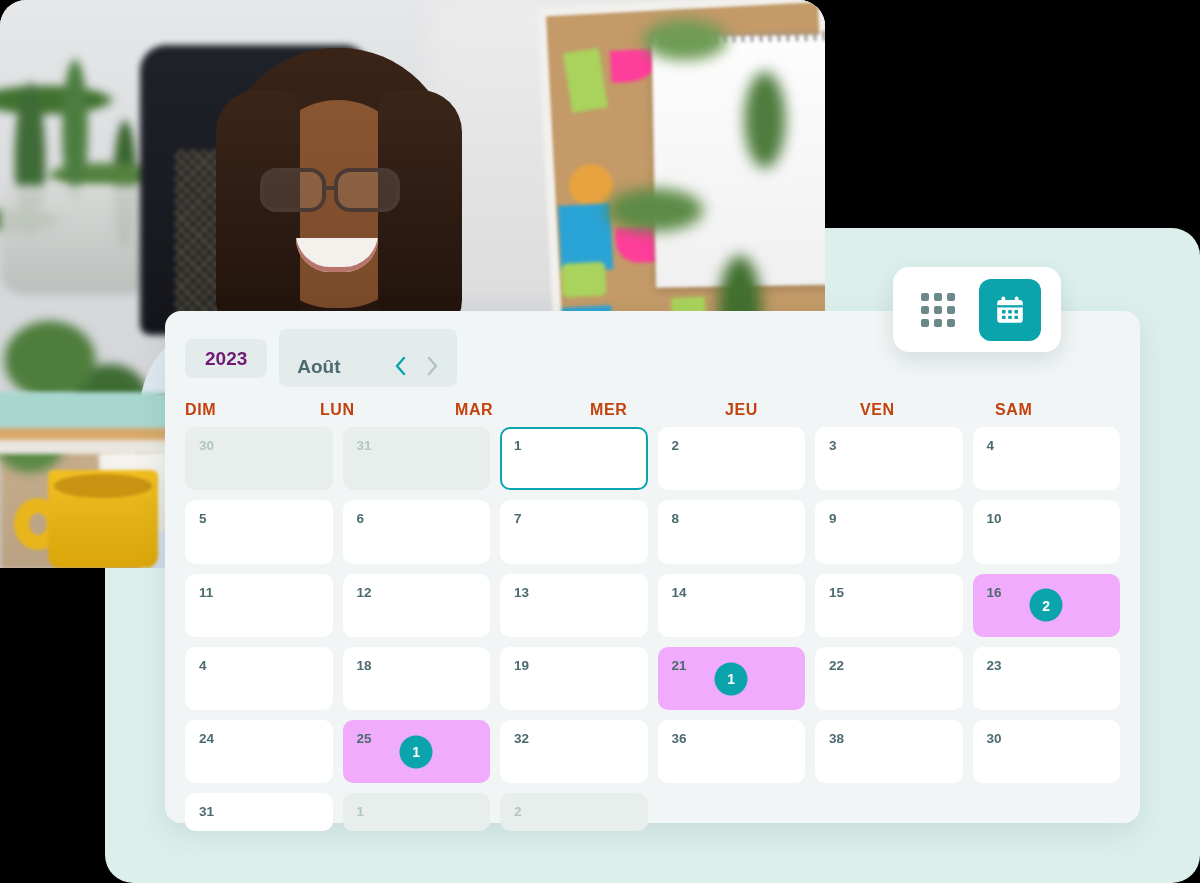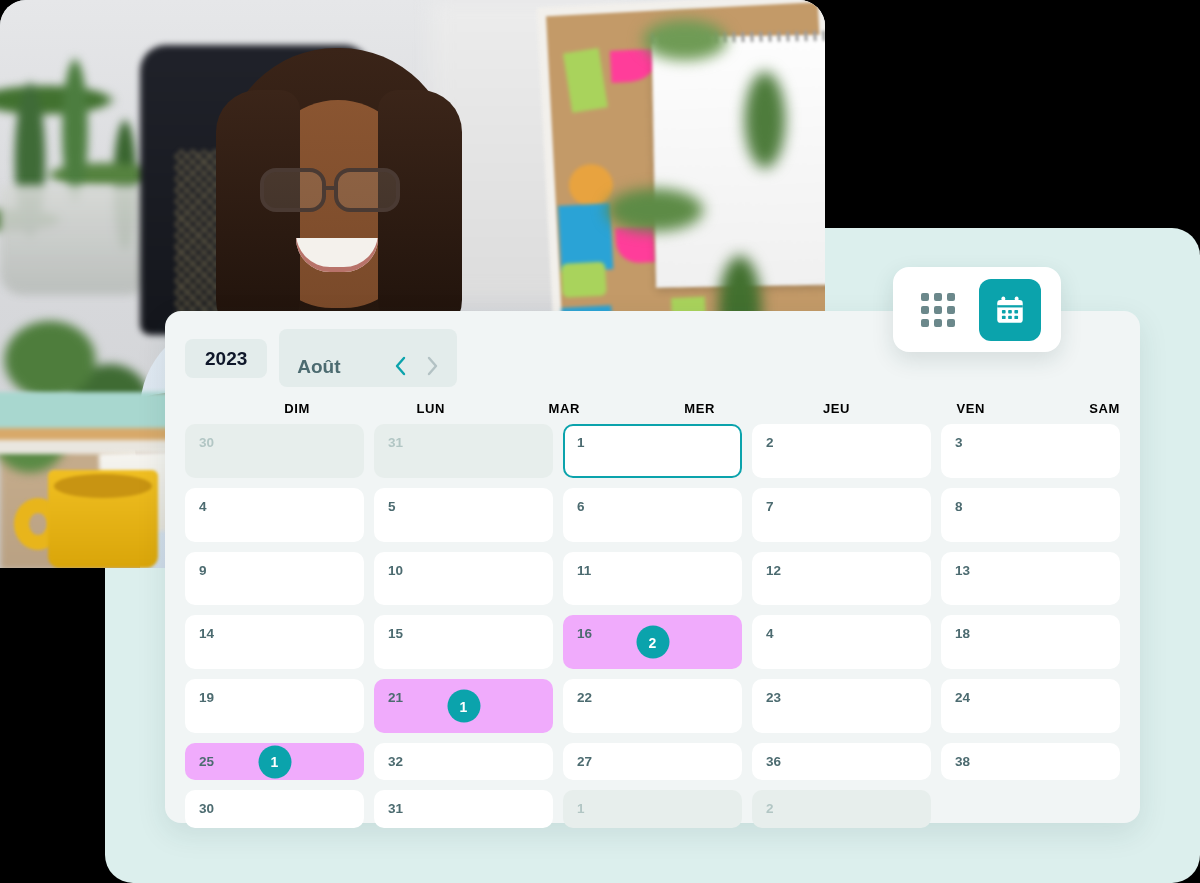--- a/index.html
+++ b/index.html
@@ -249,21 +249,21 @@
     background: #f1f5f5;
     border-radius: 16px;
     box-shadow: 0 10px 30px rgba(20,60,60,.10);
     padding: 18px 20px 20px 20px;
   }
 
   .cal-header { display: flex; align-items: center; gap: 12px; margin: 0 0 14px 0; }
 
   .pill-year {
     background: #e3eceb;
-    color: #0f172a;
+    color: #701a75;
     font-size: 19px;
     font-weight: 700;
     border-radius: 8px;
     padding: 10px 20px;
     line-height: 1;
     border: none;
     cursor: pointer;
     font-family: "Liberation Sans", sans-serif;
   }
 
@@ -291,30 +291,30 @@
   }
   .navbtn svg { display: block; }
 
   .weekdays {
     display: grid;
     grid-template-columns: repeat(7, 1fr);
     gap: 10px;
     margin-bottom: 8px;
   }
   .weekday {
-    text-align: right;
-    color: #000000;
-    font-size: 13px;
+    text-align: left;
+    color: #c2410c;
+    font-size: 16px;
     font-weight: 700;
     letter-spacing: .6px;
   }
 
   .grid {
     display: grid;
-    grid-template-columns: repeat(5, 1fr);
+    grid-template-columns: repeat(6, 1fr);
     grid-template-rows: repeat(5, 1fr);
     gap: 10px;
     height: 404px;
   }
 
   .cell {
     background: #ffffff;
     border-radius: 10px;
     position: relative;
     padding: 10px 12px;
@@ -542,23 +542,20 @@
           <div class="daynum">24</div>
         </div>
         <div class="cell has-events">
           <div class="daynum">25</div>
           <div class="badge">1</div>
         </div>
         <div class="cell">
           <div class="daynum">32</div>
         </div>
         <div class="cell">
-          <div class="daynum">27</div>
-        </div>
-        <div class="cell">
           <div class="daynum">36</div>
         </div>
         <div class="cell">
           <div class="daynum">38</div>
         </div>
         <div class="cell">
           <div class="daynum">30</div>
         </div>
         <div class="cell">
           <div class="daynum">31</div>

